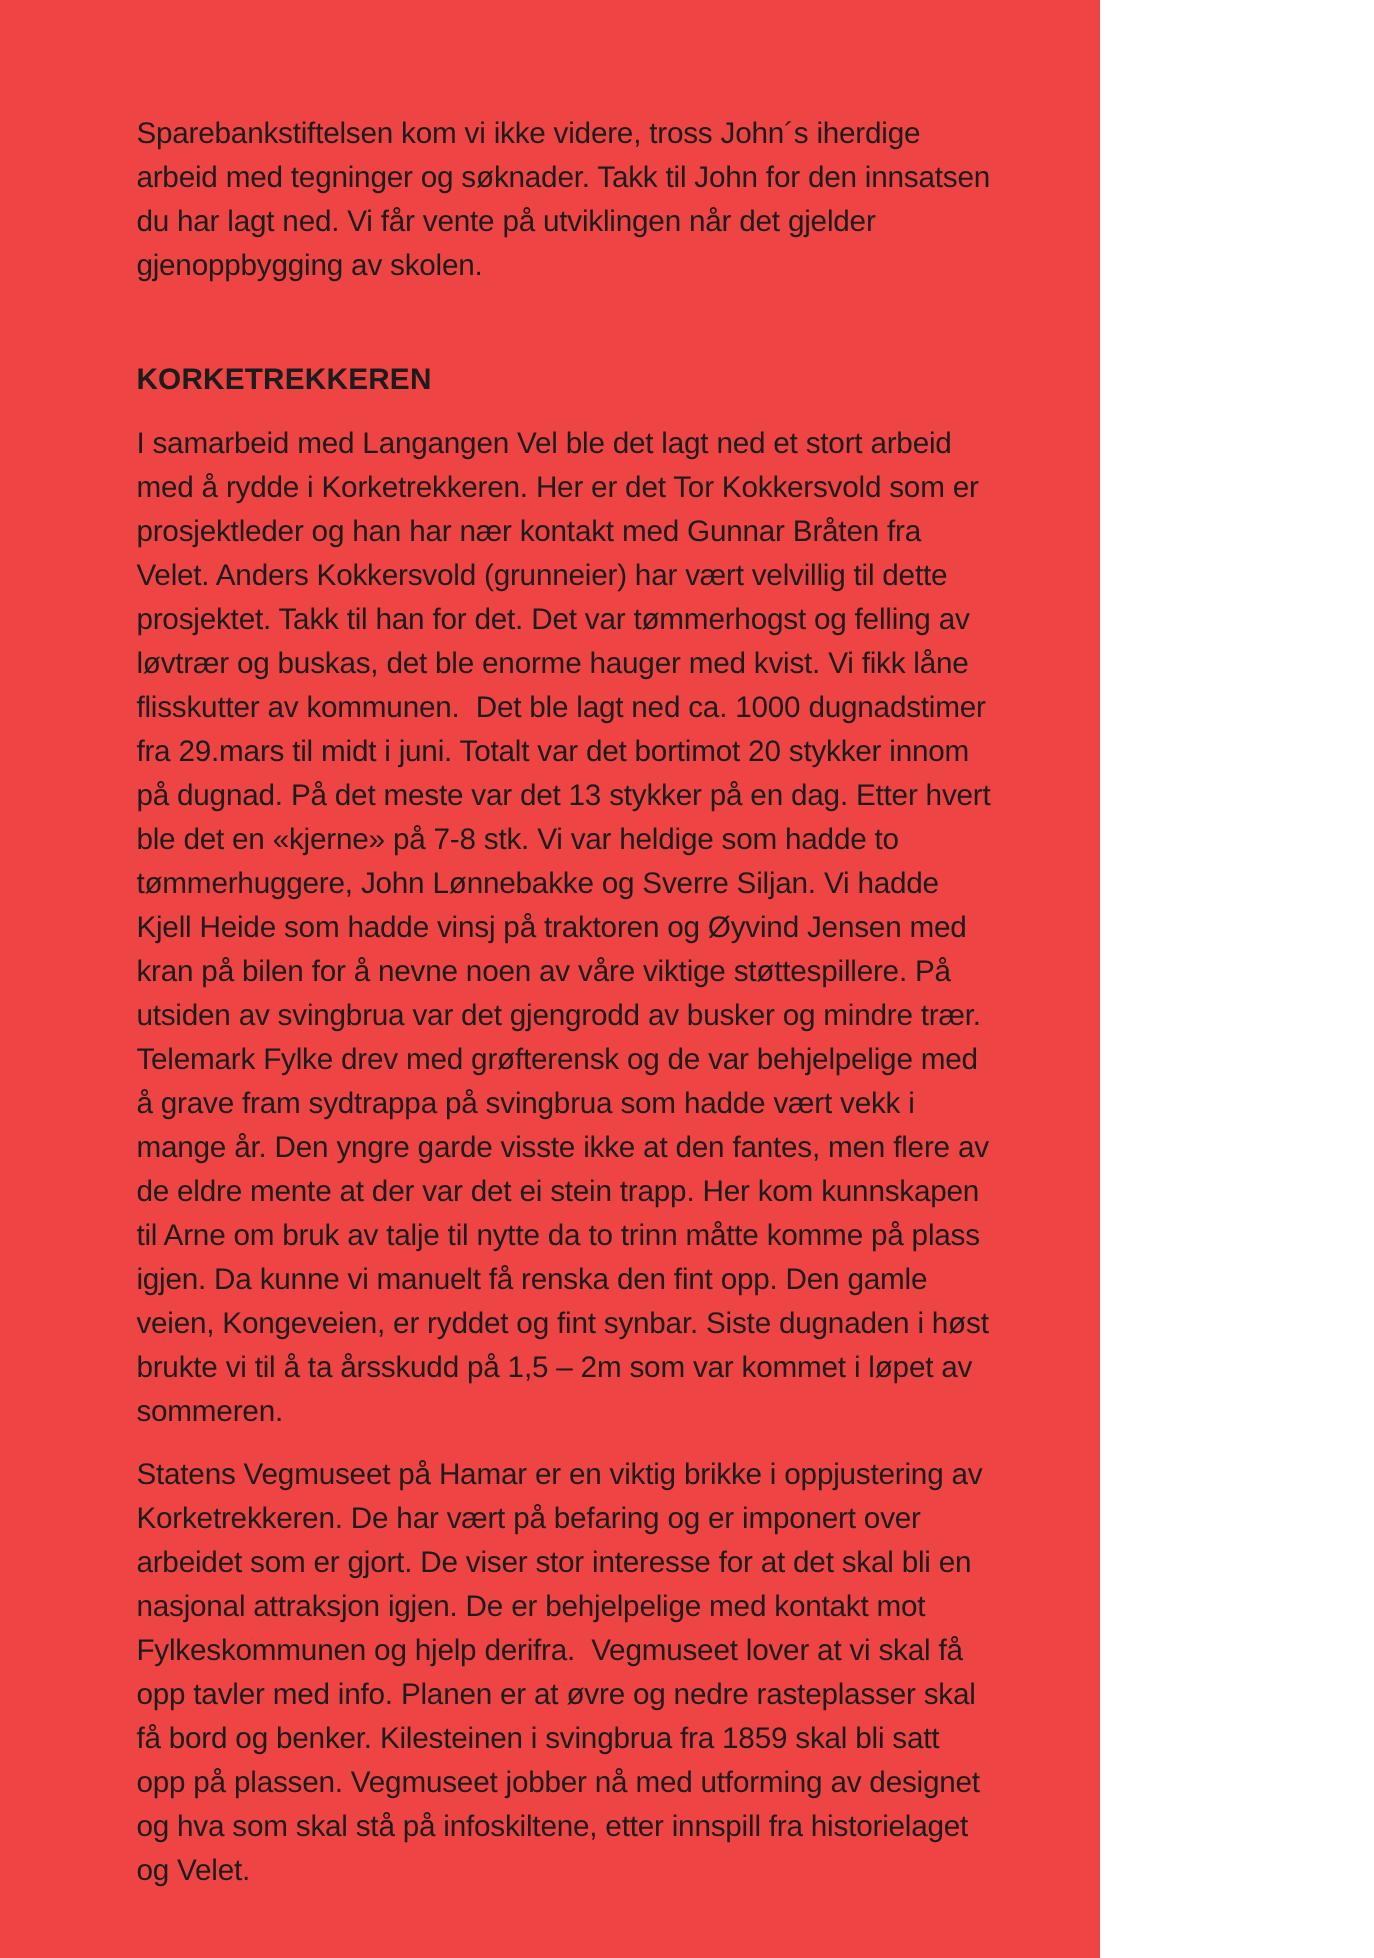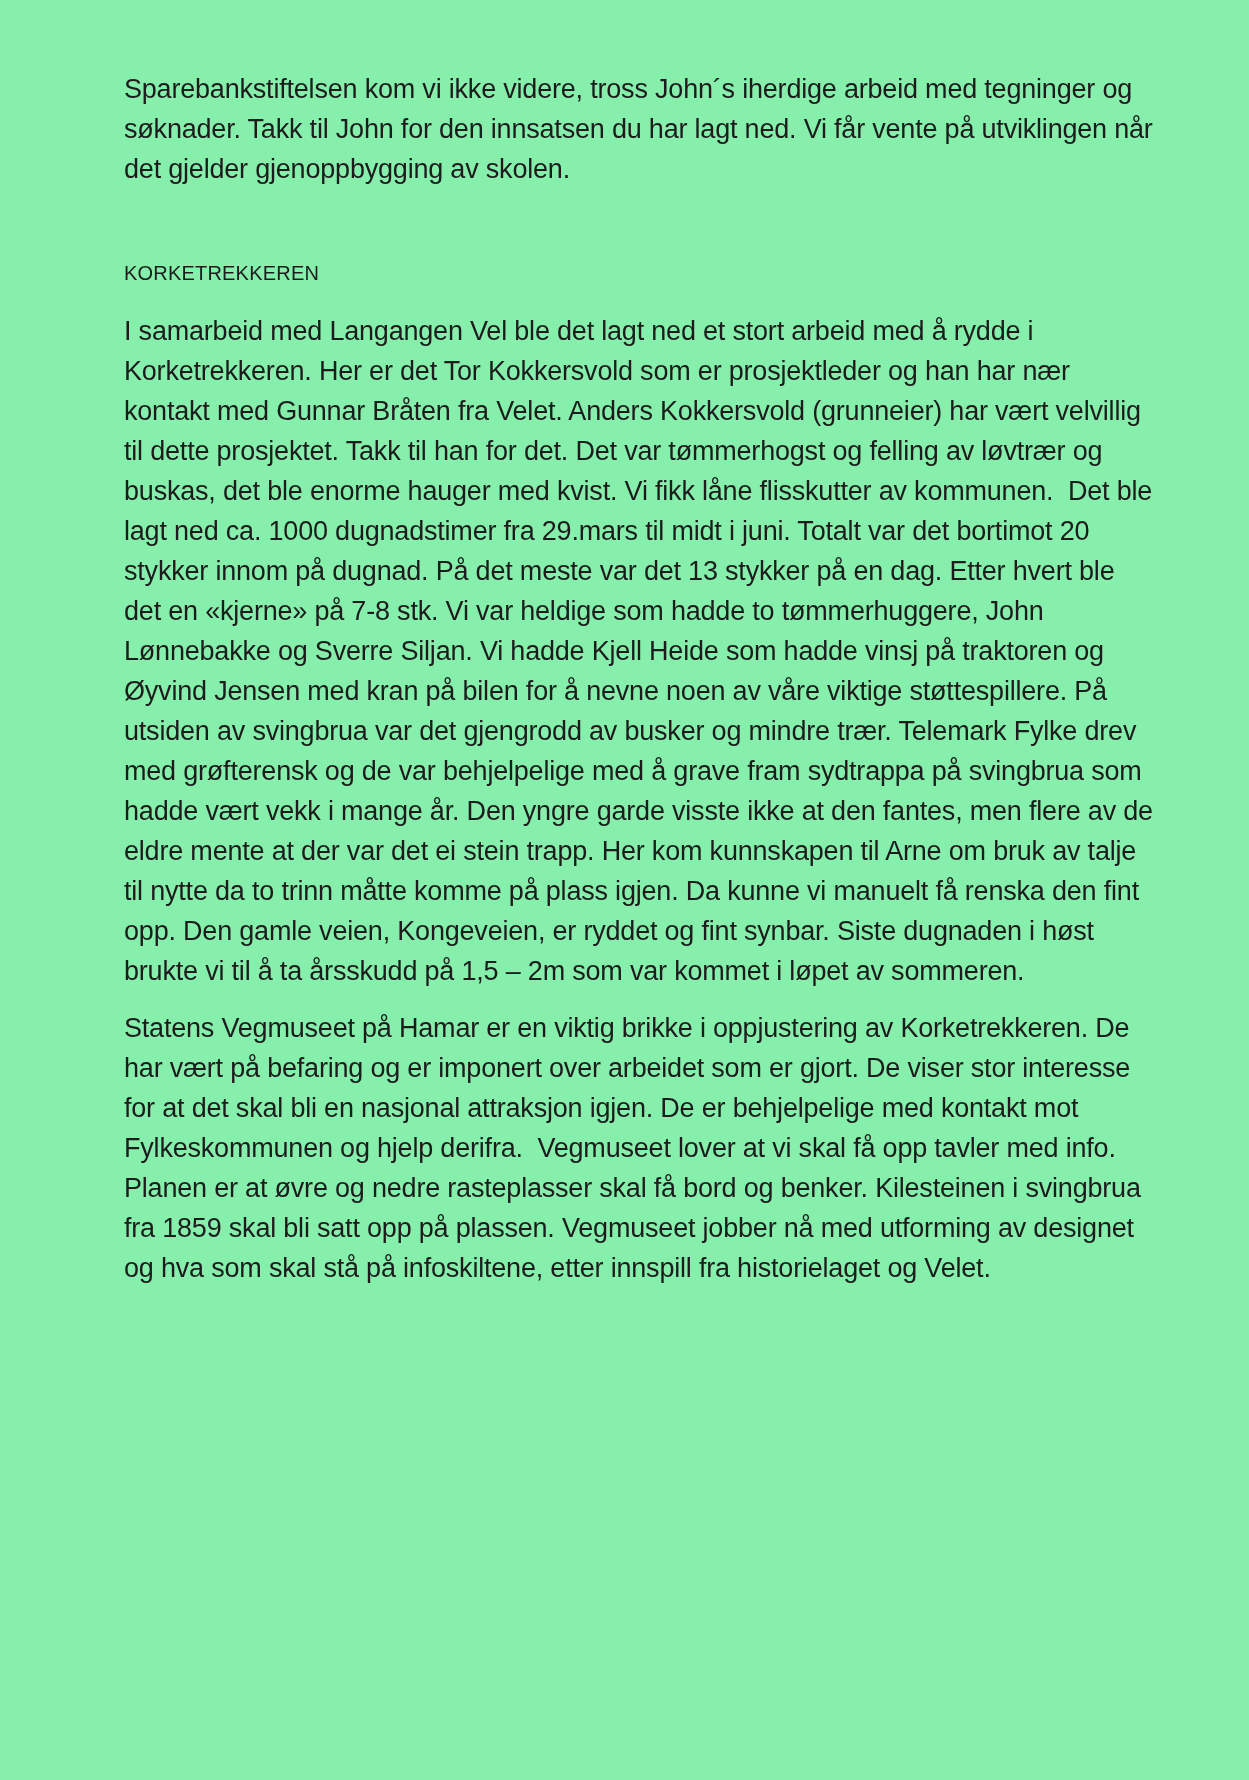--- a/index.html
+++ b/index.html
@@ -2,41 +2,41 @@
 <html><head>
 <meta charset="utf-8">
 <style>
   html, body {
     margin: 0;
     padding: 0;
     background: #ffffff;
   }
   .page {
     position: relative;
-    width: 1249px;
+    width: 1000px;
     height: 1780px;
-    background: #86efac;
+    background: #ef4444;
     box-sizing: border-box;
-    padding: 69px 95px 0 124px;
+    padding: 101px 95px 0 124px;
     overflow: hidden;
     font-family: "Liberation Sans", sans-serif;
     color: #1c1c1c;
   }
   .body-text {
     font-size: 27px;
     line-height: 40px;
     letter-spacing: -0.2px;
     margin: 0 0 17px 0;
     max-width: 1030px;
     white-space: pre-wrap; 
   }
   .section-heading {
-    font-size: 20px;
+    font-size: 27px;
     line-height: 40px;
-    font-weight: 400;
+    font-weight: 700;
     letter-spacing: 0.2px;
     margin: 64px 0 18px 0;
   }
 </style>
 </head>
 <body>
 
 <div class="page">
 
   <p class="body-text">Sparebankstiftelsen kom vi ikke videre, tross John´s iherdige arbeid med tegninger og søknader. Takk til John for den innsatsen du har lagt ned. Vi får vente på utviklingen når det gjelder gjenoppbygging av skolen.</p>

